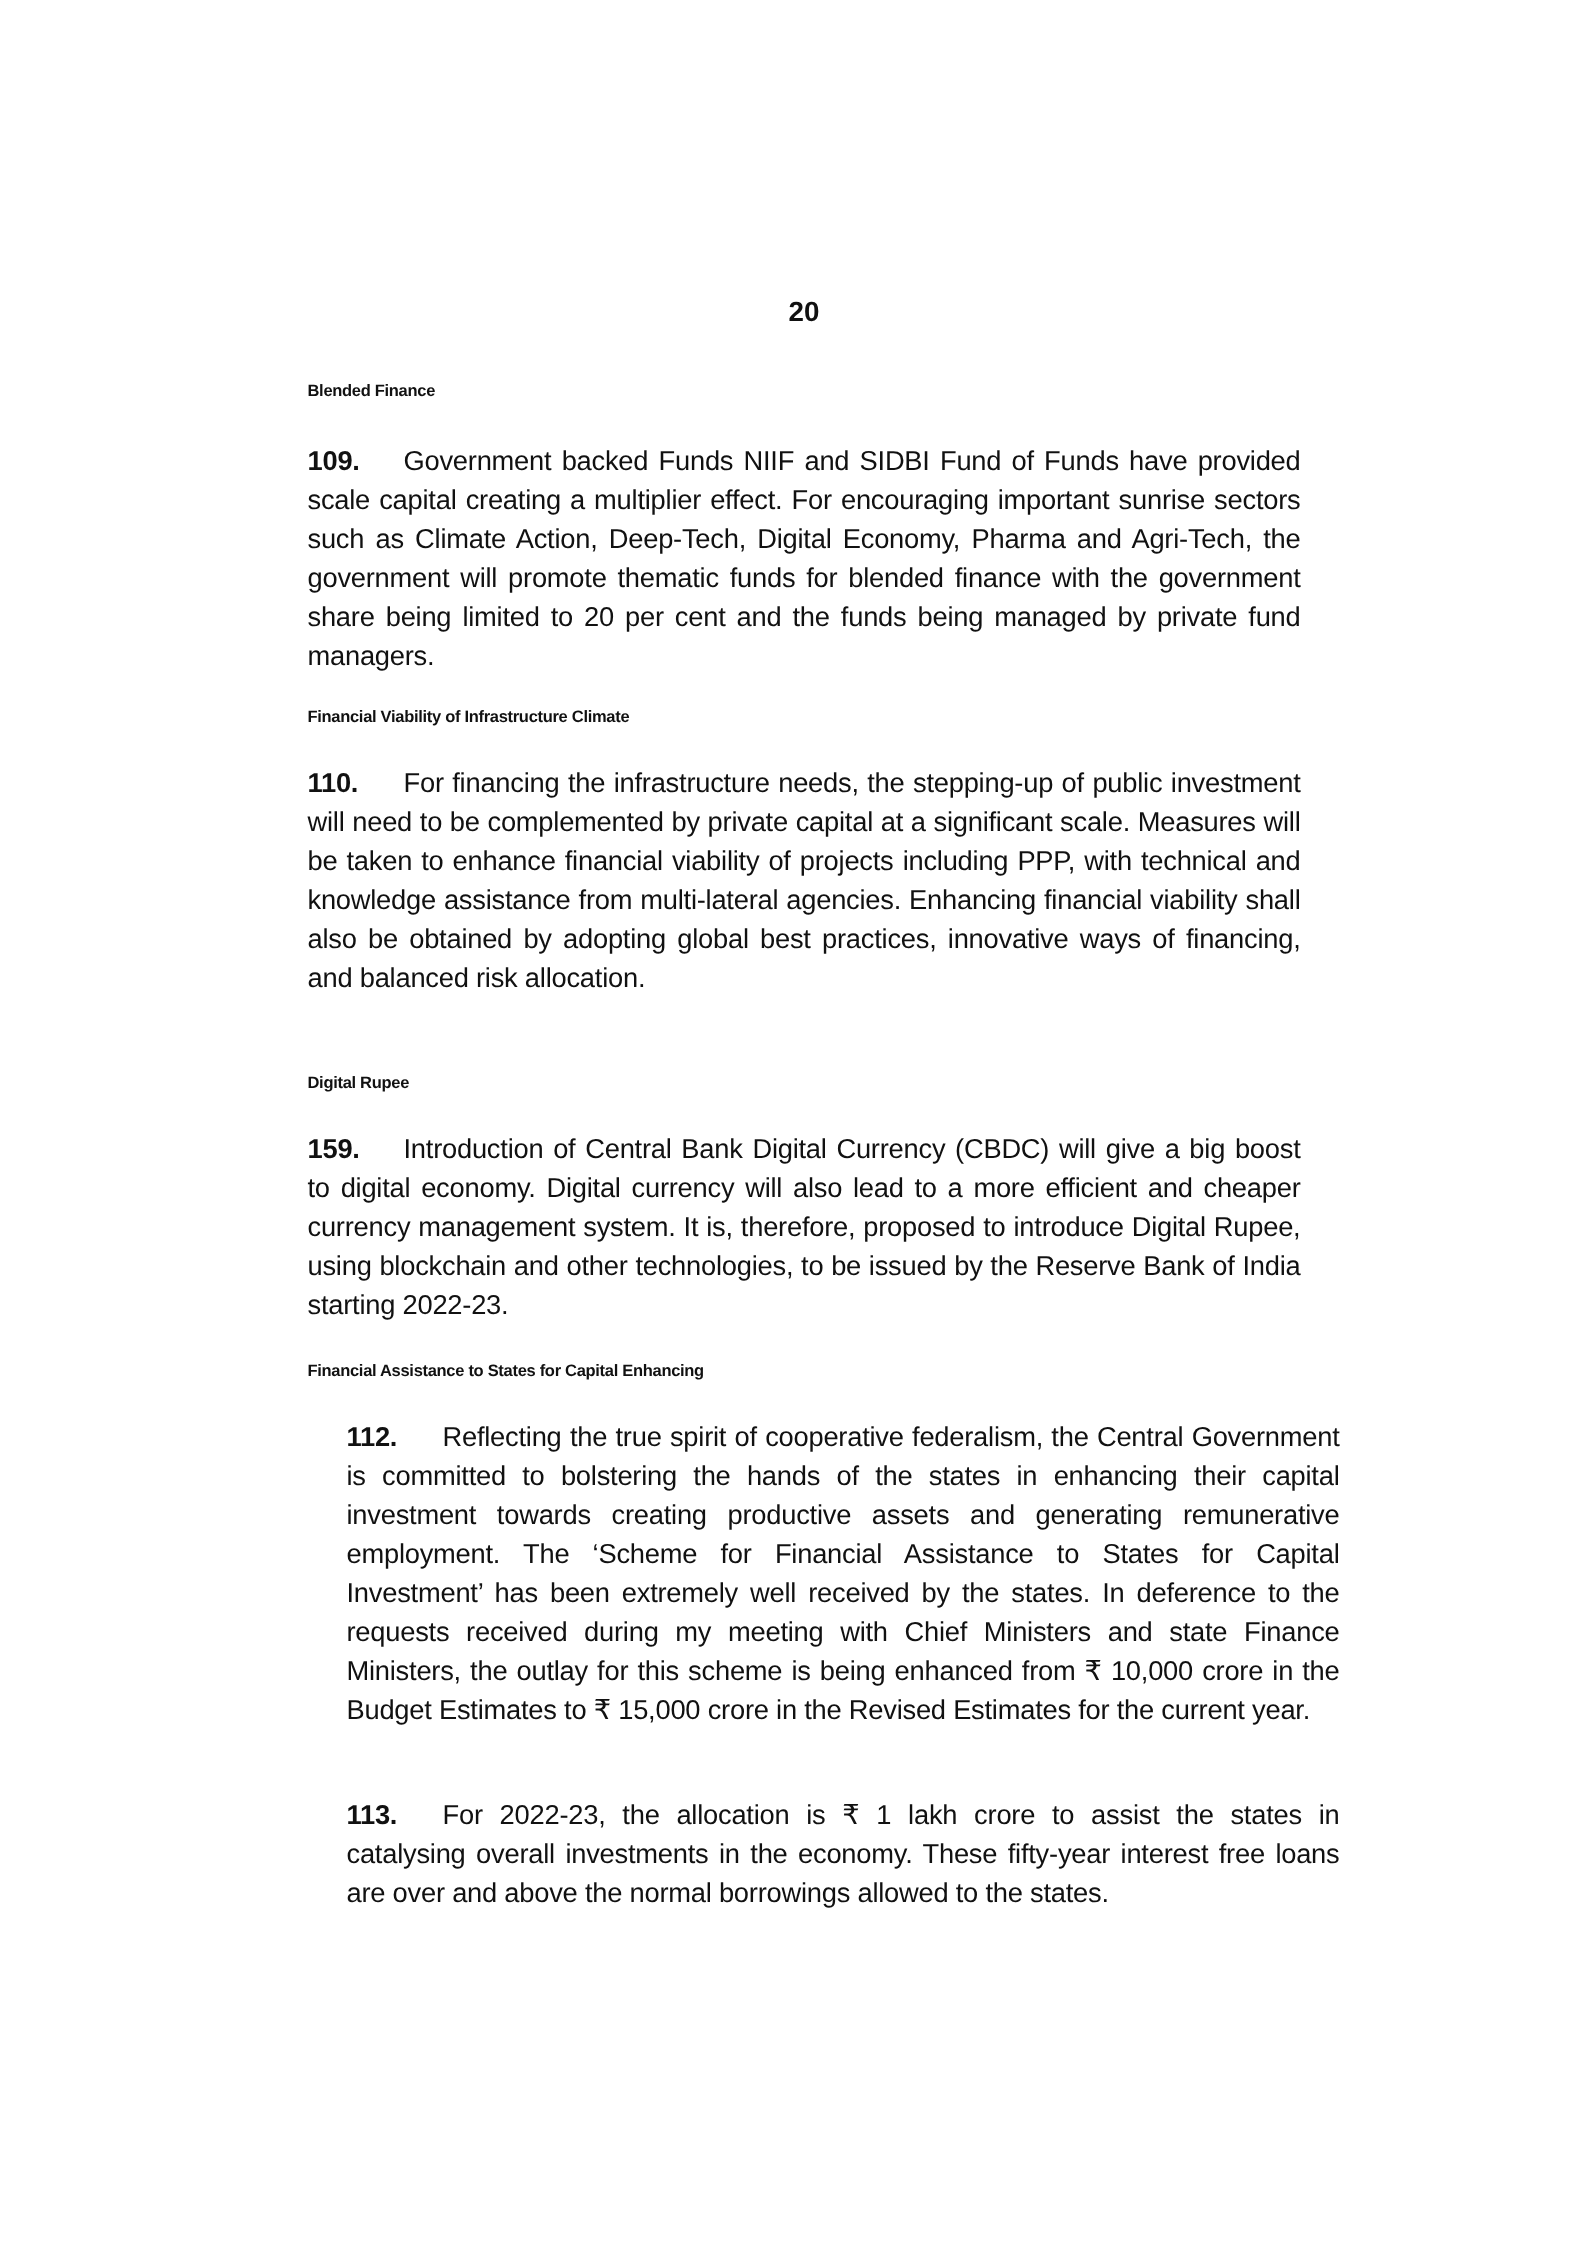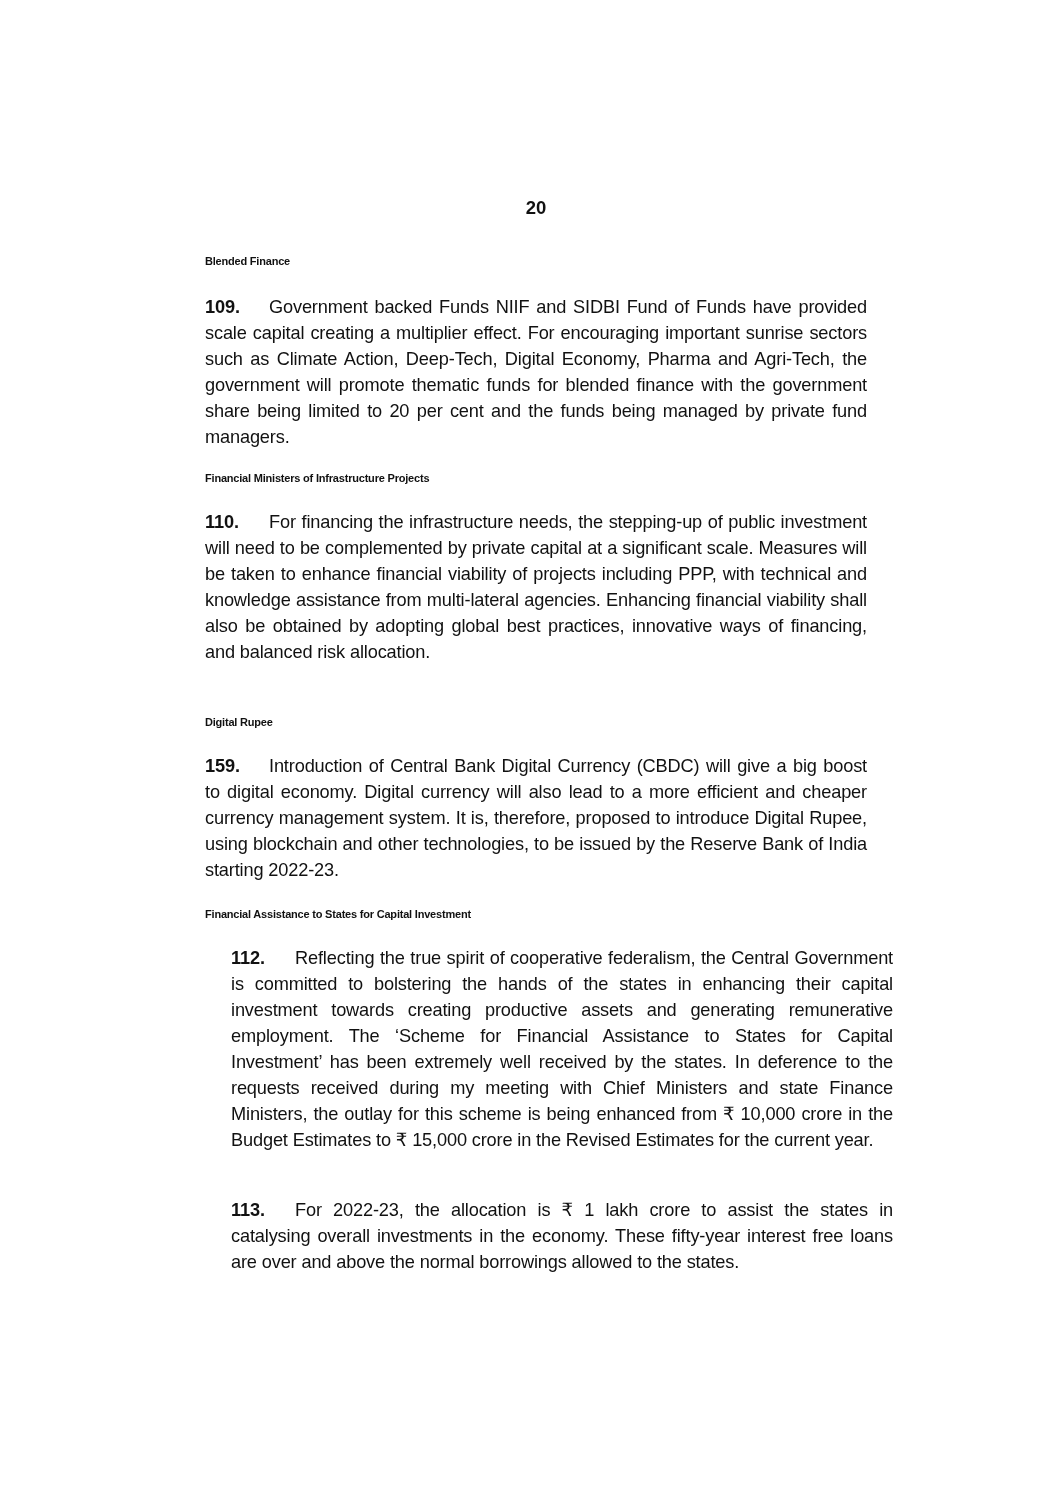--- a/index.html
+++ b/index.html
@@ -60,31 +60,31 @@
 
 <div class="page">
 
   <div class="page-number">20</div>
 
   <div class="section-heading" style="top:249px;">Blended Finance</div>
   <div class="para" style="top:294px;">
     <span class="para-num">109.</span><span>Government backed Funds NIIF and SIDBI Fund of Funds have provided scale capital creating a multiplier effect. For encouraging important sunrise sectors such as Climate Action, Deep-Tech, Digital Economy, Pharma and Agri-Tech, the government will promote thematic funds for blended finance with the government share being limited to 20 per cent and the funds being managed by private fund managers.</span>
   </div>
 
-  <div class="section-heading" style="top:466px;">Financial Ministers of Infrastructure Projects</div>
+  <div class="section-heading" style="top:466px;">Financial Viability of Infrastructure Climate</div>
   <div class="para" style="top:509px;">
     <span class="para-num">110.</span><span>For financing the infrastructure needs, the stepping-up of public investment will need to be complemented by private capital at a significant scale. Measures will be taken to enhance financial viability of projects including PPP, with technical and knowledge assistance from multi-lateral agencies. Enhancing financial viability shall also be obtained by adopting global best practices, innovative ways of financing, and balanced risk allocation.</span>
   </div>
 
   <div class="section-heading" style="top:710px;">Digital Rupee</div>
   <div class="para" style="top:753px;">
     <span class="para-num">159.</span><span>Introduction of Central Bank Digital Currency (CBDC) will give a big boost to digital economy. Digital currency will also lead to a more efficient and cheaper currency management system. It is, therefore, proposed to introduce Digital Rupee, using blockchain and other technologies, to be issued by the Reserve Bank of India starting 2022-23.</span>
   </div>
 
-  <div class="section-heading" style="top:902px;">Financial Assistance to States for Capital Investment</div>
+  <div class="section-heading" style="top:902px;">Financial Assistance to States for Capital Enhancing</div>
   <div class="para" style="top:945px;margin-left:26px;">
     <span class="para-num">112.</span><span>Reflecting the true spirit of cooperative federalism, the Central Government is committed to bolstering the hands of the states in enhancing their capital investment towards creating productive assets and generating remunerative employment. The ‘Scheme for Financial Assistance to States for Capital Investment’ has been extremely well received by the states. In deference to the requests received during my meeting with Chief Ministers and state Finance Ministers, the outlay for this scheme is being enhanced from ₹ 10,000 crore in the Budget Estimates to ₹ 15,000 crore in the Revised Estimates for the current year.</span>
   </div>
   <div class="para" style="top:1197px;margin-left:26px;">
     <span class="para-num">113.</span><span>For 2022-23, the allocation is ₹ 1 lakh crore to assist the states in catalysing overall investments in the economy.  These fifty-year interest free loans are over and above the normal borrowings allowed to the states.</span>
   </div>
 
 </div>
 
 </body></html>

